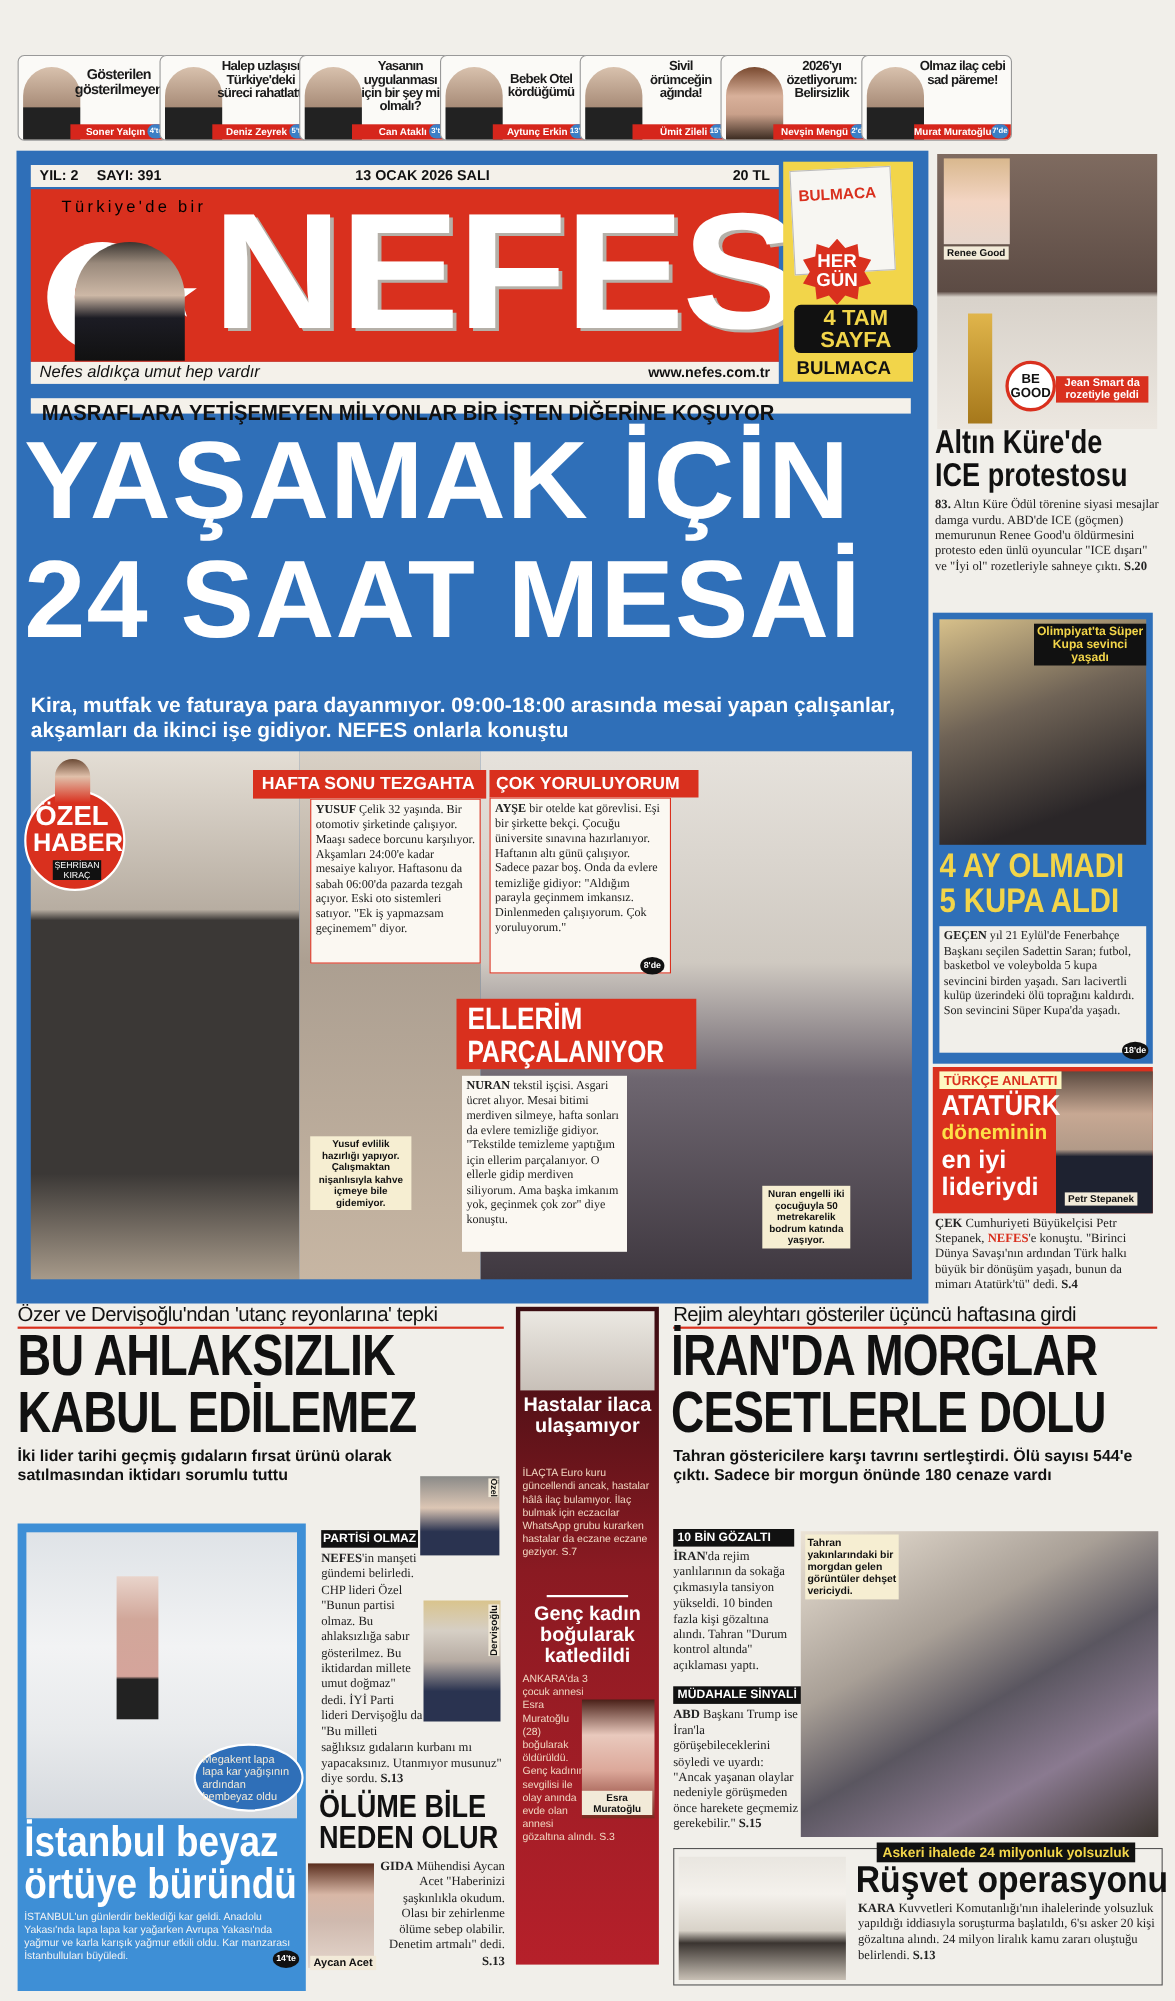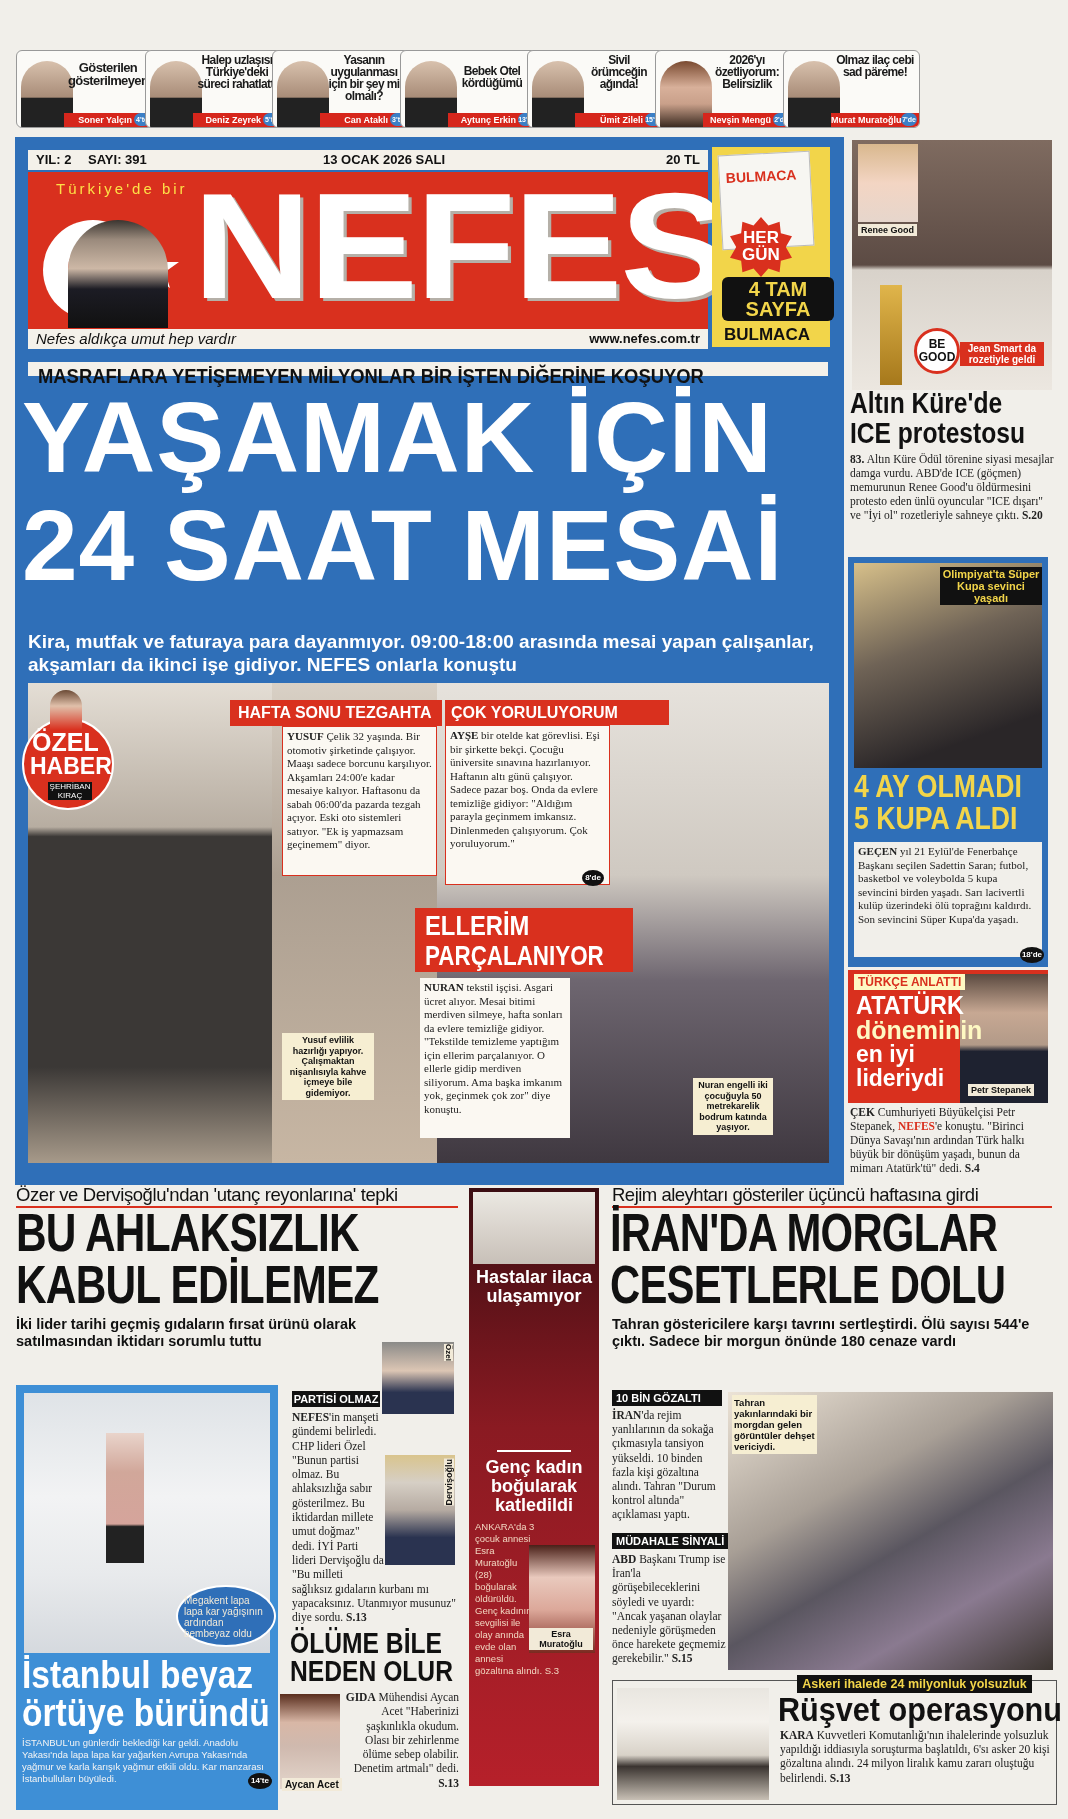--- a/index.html
+++ b/index.html
@@ -76,21 +76,21 @@
 <div class="abs blueframe" style="left:15px;top:137px;width:829px;height:1048px" data-name="main-story-frame"></div>
 
 <div class="abs" style="left:28px;top:150px;width:680px;height:20px;background:#f4f1ea" data-name="issue-info-bar">
   <span class="abs" style="left:8px;top:2px;font-size:13px;font-weight:bold" data-name="issue-year">YIL: 2</span>
   <span class="abs" style="left:60px;top:2px;font-size:13px;font-weight:bold" data-name="issue-number">SAYI: 391</span>
   <span class="abs" style="left:295px;top:2px;font-size:13px;font-weight:bold" data-name="issue-date">13 OCAK 2026 SALI</span>
   <span class="abs" style="right:8px;top:2px;font-size:13px;font-weight:bold" data-name="issue-price">20 TL</span>
 </div>
 
 <div class="abs redbox" style="left:28px;top:172px;width:680px;height:157px" data-name="masthead">
-  <span class="abs" style="left:28px;top:8px;font-size:15px;letter-spacing:3px;color:#fde047" data-name="masthead-pretitle">Türkiye'de bir</span>
+  <span class="abs" style="left:28px;top:8px;font-size:15px;letter-spacing:3px;color:#000000" data-name="masthead-pretitle">Türkiye'de bir</span>
   <svg class="abs" style="left:10px;top:30px" width="150" height="125" viewBox="0 0 150 125" data-name="crescent-star-icon">
     <circle cx="55" cy="68" r="50" fill="#fff"></circle>
       <circle cx="70" cy="68" r="40" fill="#d9301e"></circle>
     <polygon points="118,44 124,60 141,60 127,70 132,86 118,76 104,86 109,70 95,60 112,60" fill="#fff"></polygon>
   </svg>
   <div class="abs" style="left:40px;top:48px;width:100px;height:108px;border-radius:50px 50px 0 0;background:linear-gradient(180deg,#3a3530 0,#9a8a7c 18%,#cdb8a6 45%,#1c1c24 64%,#111)" data-name="ataturk-portrait"></div>
   <span class="abs cond" style="left:165px;top:-6px;font-size:150px;line-height:160px;color:#fff;letter-spacing:-2px;transform:scaleX(1.09);text-shadow:3px 3px 0 #b5b0a8" data-name="newspaper-logo">NEFES</span>
 </div>
 <div class="abs" style="left:28px;top:329px;width:680px;height:20px;background:#f4f1ea" data-name="masthead-footer">
   <span class="abs" style="left:8px;top:1px;font-size:15px;font-style:italic" data-name="slogan">Nefes aldıkça umut hep vardır</span>
@@ -124,21 +124,21 @@
   <span class="abs" style="left:24px;top:62px;width:44px;background:#111;color:#fff;font-size:8px;text-align:center;line-height:9px" data-name="reporter-name">ŞEHRİBAN KIRAÇ</span>
 </div>
 <div class="abs" style="left:50px;top:690px;width:32px;height:40px;border-radius:16px 16px 0 0;background:linear-gradient(180deg,#6b4a35,#e0c0aa 40%,#d9301e)" data-name="reporter-photo"></div>
 
 <div class="abs tag-red" style="left:230px;top:700px;width:212px;height:26px;font-size:16px;line-height:26px;padding-left:8px" data-name="yusuf-tag">HAFTA SONU TEZGAHTA</div>
 <div class="abs" style="left:282px;top:726px;width:155px;height:150px;background:#fbf8f2;border:1px solid #d9301e;padding:3px 4px" data-name="yusuf-text-box">
   <p class="txt" style="font-size:11px;line-height:13.5px"><b data-name="yusuf-lead">YUSUF</b> <span data-name="yusuf-body">Çelik 32 yaşında. Bir otomotiv şirketinde çalışıyor. Maaşı sadece borcunu karşılıyor. Akşamları 24:00'e kadar mesaiye kalıyor. Haftasonu da sabah 06:00'da pazarda tezgah açıyor. Eski oto sistemleri satıyor. "Ek iş yapmazsam geçinemem" diyor.</span></p>
 </div>
 <div class="abs caption" style="left:282px;top:1033px;width:92px" data-name="yusuf-caption">Yusuf evlilik hazırlığı yapıyor. Çalışmaktan nişanlısıyla kahve içmeye bile gidemiyor.</div>
 
-<div class="abs tag-red" style="left:445px;top:700px;width:224px;height:25px;font-size:16px;line-height:25px;padding-left:6px" data-name="ayse-tag">ÇOK YORULUYORUM</div>
+<div class="abs tag-red" style="left:445px;top:700px;width:190px;height:25px;font-size:16px;line-height:25px;padding-left:6px" data-name="ayse-tag">ÇOK YORULUYORUM</div>
 <div class="abs" style="left:445px;top:725px;width:165px;height:160px;background:#fbf8f2;border:1px solid #d9301e;padding:3px 4px" data-name="ayse-text-box">
   <p class="txt" style="font-size:11px;line-height:13.5px"><b data-name="ayse-lead">AYŞE</b> <span data-name="ayse-body">bir otelde kat görevlisi. Eşi bir şirkette bekçi. Çocuğu üniversite sınavına hazırlanıyor. Haftanın altı günü çalışıyor. Sadece pazar boş. Onda da evlere temizliğe gidiyor: "Aldığım parayla geçinmem imkansız. Dinlenmeden çalışıyorum. Çok yoruluyorum."</span></p>
 </div>
 <span class="abs pgcircle" style="left:582px;top:870px;width:22px;height:16px;line-height:16px" data-name="ayse-page-ref">8'de</span>
 
 <div class="abs tag-red" style="left:415px;top:908px;width:218px;height:64px;padding-left:8px" data-name="nuran-tag">
   <span class="abs cond" style="left:10px;top:2px;font-size:28px;transform:scaleX(0.85)" data-name="nuran-tag-line1">ELLERİM</span>
   <span class="abs cond" style="left:10px;top:32px;font-size:28px;transform:scaleX(0.8)" data-name="nuran-tag-line2">PARÇALANIYOR</span>
 </div>
 <div class="abs" style="left:420px;top:978px;width:150px;height:160px;background:#fbf8f2;padding:3px 4px" data-name="nuran-text-box">
@@ -165,21 +165,21 @@
   <div class="abs" style="left:6px;top:285px;width:188px;height:115px;background:#f1efea;padding:3px 4px" data-name="fenerbahce-text">
     <p class="txt" style="font-size:11px;line-height:13.6px"><b data-name="fenerbahce-lead">GEÇEN</b> <span data-name="fenerbahce-body">yıl 21 Eylül'de Fenerbahçe Başkanı seçilen Sadettin Saran; futbol, basketbol ve voleybolda 5 kupa sevincini birden yaşadı. Sarı lacivertli kulüp üzerindeki ölü toprağını kaldırdı. Son sevincini Süper Kupa'da yaşadı.</span></p>
   </div>
   <span class="abs pgcircle" style="left:172px;top:390px;width:24px;height:16px;line-height:16px" data-name="fenerbahce-page-ref">18'de</span>
 </div>
 
 <div class="abs redbox" style="left:848px;top:970px;width:200px;height:133px" data-name="ataturk-box">
   <div class="abs" style="left:112px;top:4px;width:88px;height:129px;background:linear-gradient(180deg,#5b4a40,#c7a893 30%,#b29a88 55%,#1e2230 60%)" data-name="stepanek-photo"></div>
   <div class="abs" style="left:6px;top:4px;background:#fef9c3;color:#d9301e;font-weight:bold;font-size:12px;padding:1px 4px" data-name="ataturk-tag">TÜRKÇE ANLATTI</div>
   <span class="abs cond" style="left:8px;top:22px;font-size:26px;line-height:26px;color:#fff;transform:scaleX(0.9)" data-name="ataturk-headline-1">ATATÜRK</span>
-  <span class="abs cond" style="left:8px;top:48px;font-size:25px;line-height:24px;color:#fef9c3" data-name="ataturk-headline-2">döneminin</span>
+  <span class="abs cond" style="left:8px;top:48px;font-size:19px;line-height:24px;color:#fde047" data-name="ataturk-headline-2">döneminin</span>
   <span class="abs cond" style="left:8px;top:72px;font-size:23px;line-height:24px;color:#fff" data-name="ataturk-headline-3">en iyi</span>
   <span class="abs cond" style="left:8px;top:96px;font-size:23px;line-height:24px;color:#fff" data-name="ataturk-headline-4">lideriydi</span>
   <span class="abs" style="left:120px;top:114px;background:#f2ead8;font-size:9px;font-weight:bold;padding:1px 3px" data-name="stepanek-label">Petr Stepanek</span>
 </div>
 <p class="abs txt" style="left:850px;top:1105px;width:205px;font-size:11.5px;line-height:14px" data-name="ataturk-body"><b data-name="ataturk-lead">ÇEK</b> <span data-name="ataturk-body-1">Cumhuriyeti Büyükelçisi Petr Stepanek,</span> <b style="color:#d9301e" data-name="nefes-mention">NEFES</b><span data-name="ataturk-body-2">'e konuştu. "Birinci Dünya Savaşı'nın ardından Türk halkı büyük bir dönüşüm yaşadı, bunun da mimarı Atatürk'tü" dedi.</span> <b data-name="ataturk-page-ref">S.4</b></p>
 
 <div class="abs" style="left:16px;top:1184px;width:442px;font-size:18.5px;line-height:22px;border-bottom:2px solid #d9301e;letter-spacing:-0.4px;white-space:nowrap" data-name="food-kicker">Özer ve Dervişoğlu'ndan 'utanç reyonlarına' tepki</div>
 <span class="abs cond" style="left:16px;top:1206px;font-size:53px;line-height:54px;transform:scaleX(0.8);letter-spacing:-1px" data-name="food-headline-1">BU AHLAKSIZLIK</span>
 <span class="abs cond" style="left:16px;top:1258px;font-size:53px;line-height:54px;transform:scaleX(0.8);letter-spacing:-1px" data-name="food-headline-2">KABUL EDİLEMEZ</span>
 <div class="abs" style="left:16px;top:1316px;width:360px;font-size:14.5px;line-height:17px;font-weight:bold" data-name="food-deck">İki lider tarihi geçmiş gıdaların fırsat ürünü olarak satılmasından iktidarı sorumlu tuttu</div>
@@ -212,20 +212,21 @@
   <div class="abs" style="left:160px;top:200px;width:100px;height:62px;border-radius:50%;background:#2f6fb8;border:2px solid #fff;color:#f2ead8;font-weight:normal;font-size:10px;line-height:11px;padding:8px 6px" data-name="snow-bubble">Megakent lapa lapa kar yağışının ardından bembeyaz oldu</div>
   <span class="abs cond" style="left:6px;top:270px;font-size:39px;line-height:40px;color:#fff;transform:scaleX(0.86)" data-name="snow-headline-1">İstanbul beyaz</span>
   <span class="abs cond" style="left:6px;top:308px;font-size:39px;line-height:40px;color:#fff;transform:scaleX(0.86)" data-name="snow-headline-2">örtüye büründü</span>
   <p class="abs" style="left:6px;top:352px;width:248px;font-size:9.5px;line-height:12px;color:#f4f4f4" data-name="snow-body">İSTANBUL'un günlerdir beklediği kar geldi. Anadolu Yakası'nda lapa lapa kar yağarken Avrupa Yakası'nda yağmur ve karla karışık yağmur etkili oldu. Kar manzarası İstanbulluları büyüledi.</p>
   <span class="abs pgcircle" style="left:232px;top:388px;width:24px;height:16px;line-height:16px" data-name="snow-page-ref">14'te</span>
 </div>
 
 <div class="abs" style="left:469px;top:1188px;width:130px;height:598px;background:linear-gradient(180deg,#3b0d12,#8a1a22 40%,#b6202a)" data-name="mid-column">
   <div class="abs" style="left:4px;top:4px;width:122px;height:72px;background:linear-gradient(180deg,#ebe8e2,#c8c0b8)" data-name="medicine-photo"></div>
   <div class="abs" style="left:4px;top:80px;width:122px;text-align:center;color:#fff;font-weight:bold;font-size:18px;line-height:19px" data-name="drug-headline">Hastalar ilaca ulaşamıyor</div>
+  <p class="abs" style="left:6px;top:146px;width:118px;font-size:9.5px;line-height:12px;color:#f1d6c0" data-name="drug-body">İLAÇTA Euro kuru güncellendi ancak, hastalar hâlâ ilaç bulamıyor. İlaç bulmak için eczacılar WhatsApp grubu kurarken hastalar da eczane eczane geziyor. S.7</p>
   <div class="abs" style="left:28px;top:262px;width:74px;height:2px;background:#fff" data-name="divider"></div>
   <div class="abs" style="left:4px;top:270px;width:122px;text-align:center;color:#fff;font-weight:bold;font-size:18px;line-height:19px" data-name="murder-headline">Genç kadın boğularak katledildi</div>
   <p class="abs" style="left:6px;top:333px;width:118px;font-size:9.5px;line-height:12px;color:#f1d6c0" data-name="murder-body"><span style="float:right;width:58px;height:120px;margin-top:24px" data-name="float-spacer"></span><span data-name="murder-body-text">ANKARA'da 3 çocuk annesi Esra Muratoğlu (28) boğularak öldürüldü. Genç kadının sevgilisi ile olay anında evde olan annesi gözaltına alındı. S.3</span></p>
   <div class="abs" style="left:60px;top:357px;width:66px;height:108px;background:linear-gradient(180deg,#4a2018,#e9c9bd 30%,#dca89a 60%,#7a2a20)" data-name="esra-photo"></div>
   <span class="abs" style="left:60px;top:440px;background:#f2ead8;font-size:9px;font-weight:bold;line-height:10px;text-align:center;width:64px;padding:1px" data-name="esra-label">Esra Muratoğlu</span>
 </div>
 
 <div class="abs" style="left:612px;top:1184px;width:440px;font-size:18.5px;line-height:22px;border-bottom:2px solid #d9301e;letter-spacing:-0.5px;white-space:nowrap" data-name="iran-kicker">Rejim aleyhtarı gösteriler üçüncü haftasına girdi</div>
 <span class="abs cond" style="left:610px;top:1206px;font-size:53px;line-height:54px;transform:scaleX(0.79);letter-spacing:-1px" data-name="iran-headline-1">İRAN'DA MORGLAR</span>
 <span class="abs cond" style="left:610px;top:1258px;font-size:53px;line-height:54px;transform:scaleX(0.79);letter-spacing:-1px" data-name="iran-headline-2">CESETLERLE DOLU</span>

